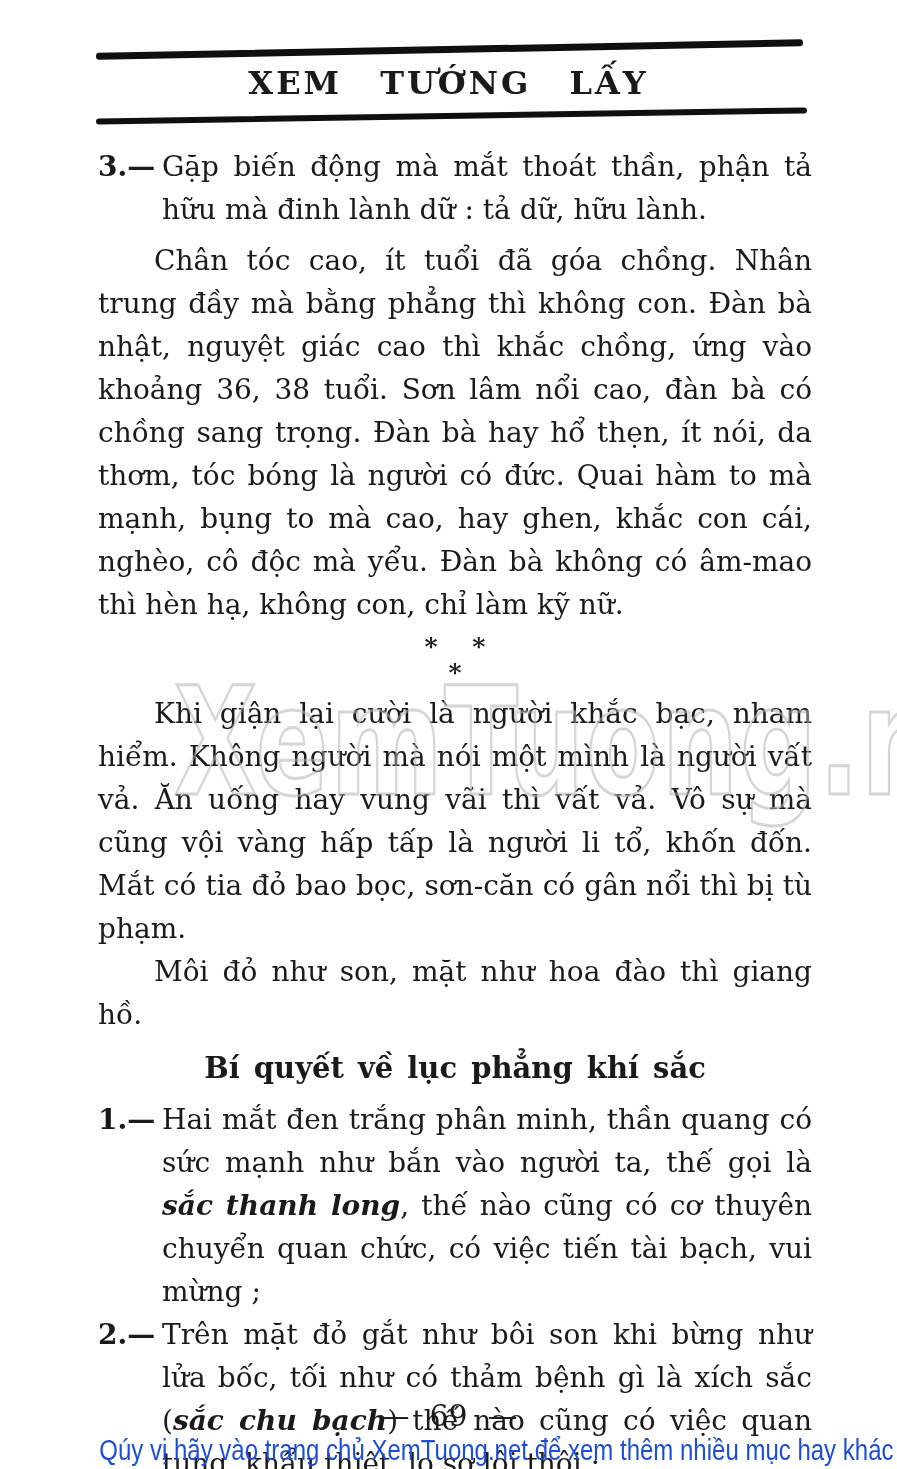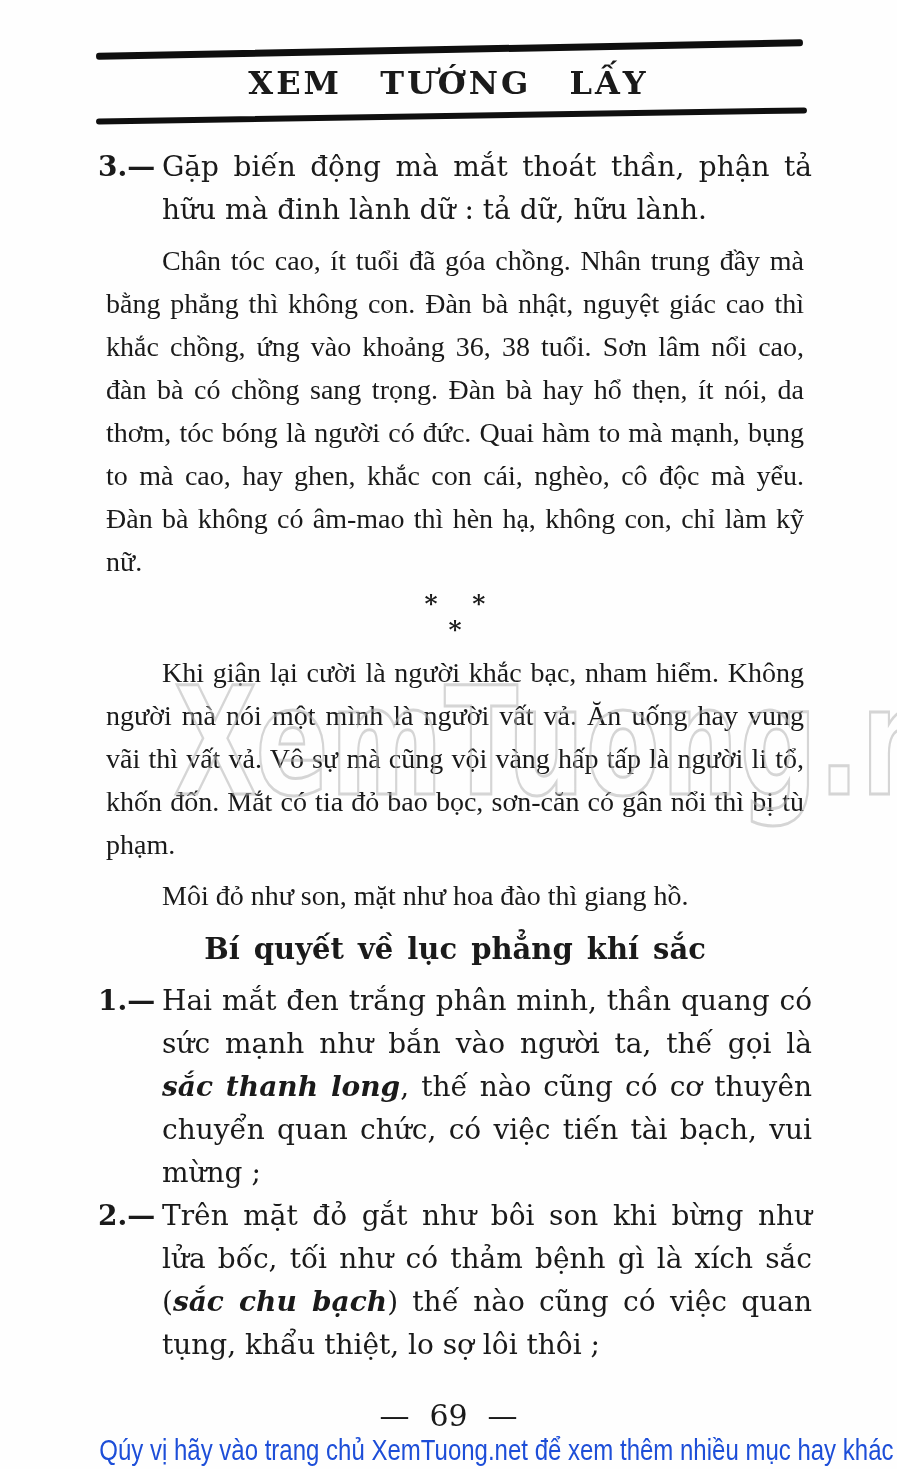--- a/index.html
+++ b/index.html
@@ -11,21 +11,21 @@
   .rule-top   { margin:46px 94px 0 96px; transform:rotate(-1.1deg); }
   .rule-under { margin:10px 90px 0 96px; transform:rotate(-0.9deg); height:6px; }
   .title {
     text-align:center; font-weight:bold; font-size:32px;
     letter-spacing:3px; word-spacing:24px; margin-top:10px; line-height:40px;
   }
   .content { margin:26px 85px 0 98px; font-size:28px; line-height:43px; }
   .num-item { display:flex; }
   .num { flex:0 0 64px; font-weight:bold; }
   .num-text { flex:1; text-align:justify; }
-  .para { text-indent:56px; text-align:justify; margin:8px;font-family:Liberation Serif, serif; }
+  .para { text-indent:56px; text-align:justify; margin:0; }
   .para-women { margin-top:8px; }
   .asterism { text-align:center; font-size:25px; font-weight:bold; line-height:26px; margin:8px 0 6px; }
   .asterism .row-top { word-spacing:26px; }
   .subheading { text-align:center; font-weight:bold; font-size:29px; margin:12px 0 10px; word-spacing:4px; line-height:40px; }
   .em { font-style:italic;font-weight:bold; }
   .watermark { position:absolute; left:0; right:0; top:655px; text-align:center; pointer-events:none; z-index:6; }
   .watermark span {
     display:inline-block; font-family:"DejaVu Sans", sans-serif; font-weight:bold;
     font-size:150px; letter-spacing:2px; color:transparent;
     -webkit-text-stroke:3px #b5b5b5; transform:scaleX(0.72);

